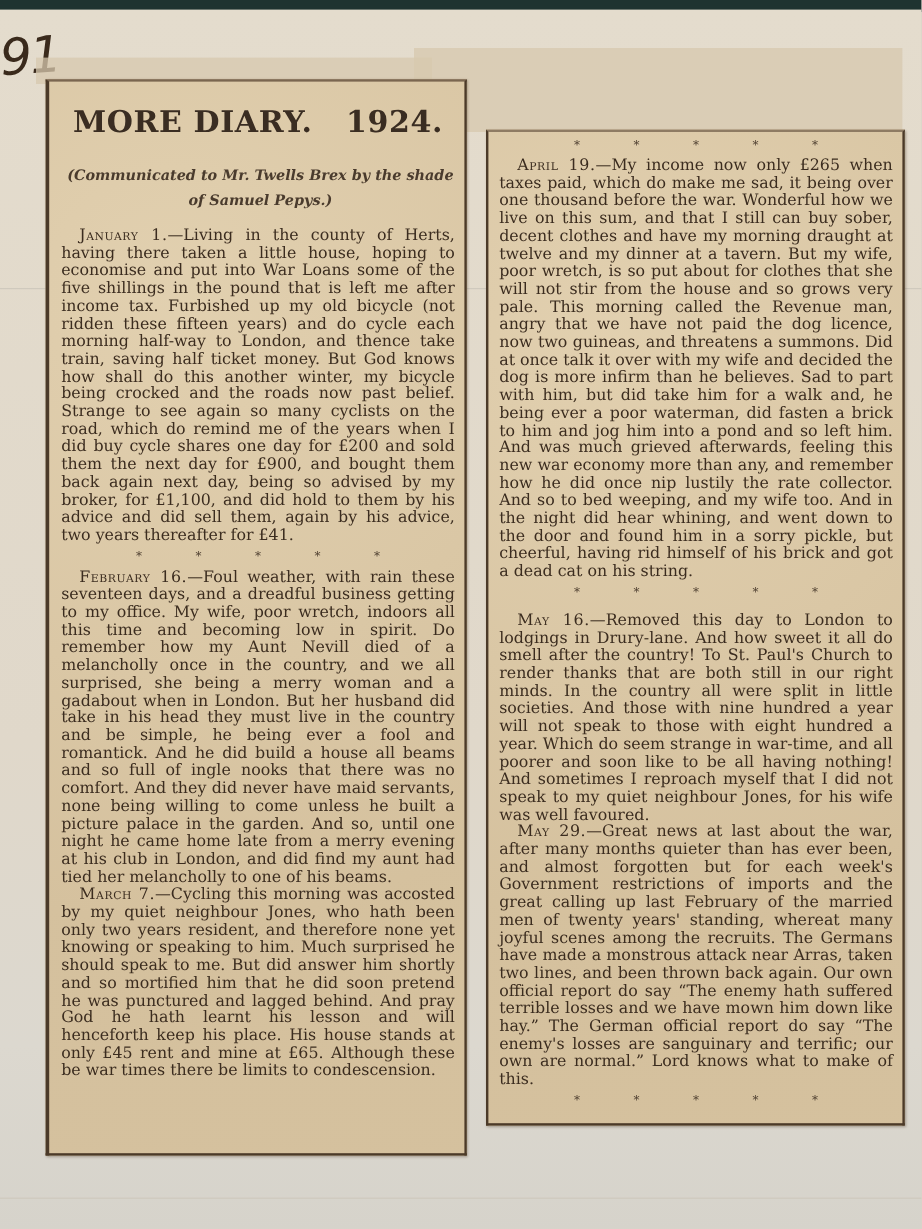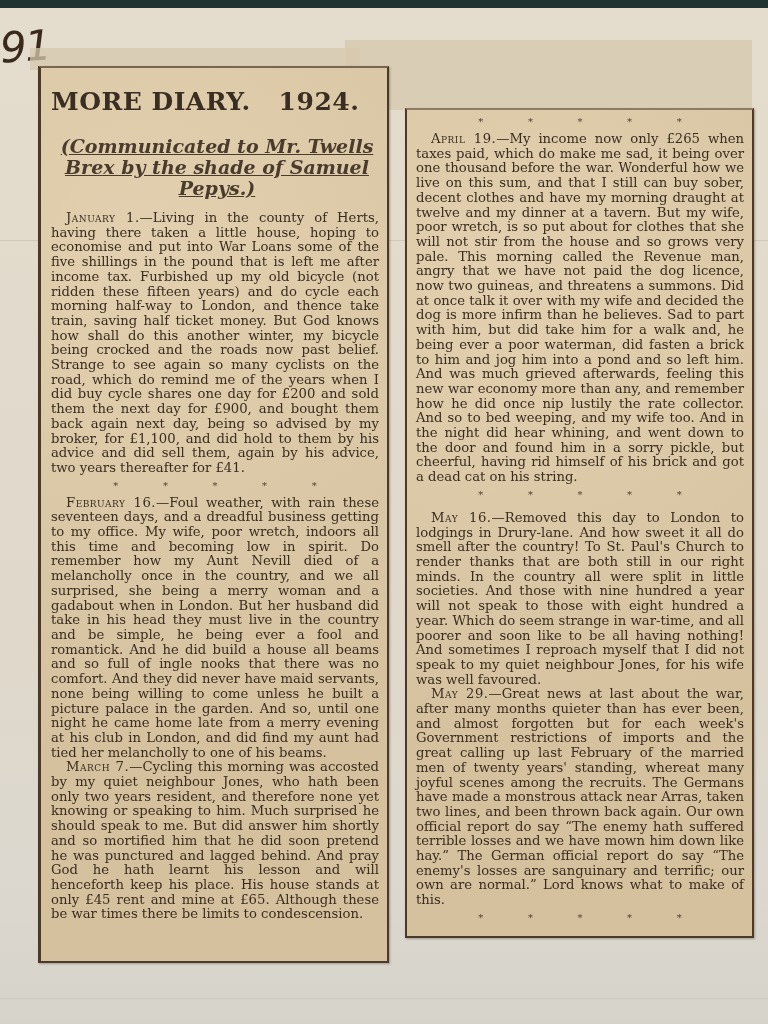--- a/index.html
+++ b/index.html
@@ -35,27 +35,27 @@
     box-sizing: border-box;
     color: #3b2c1f;
     font-size: 13.2px;
     line-height: 14.7px;
     text-align: justify;
     box-shadow: 1px 1px 2px rgba(60,40,20,0.35);
   }
   .clip-left { left: 38px; top: 66px; width: 351px; height: 897px; padding: 12px 8px 8px 10px; border-top-color: #7a6650; border-left-width: 3px; }
   .clip-right { left: 405px; top: 108px; width: 349px; height: 830px; padding: 16px 8px 8px 9px; border-top-color: #8e7b63; }
   .headline {
-    font-weight: bold; font-size: 25px; letter-spacing: 0.5px;
+    text-align: center; font-weight: bold; font-size: 25px; letter-spacing: 0.5px;
     margin: 8px 0 20px 0; color: #3a2d22; line-height: 28px;
   }
   .headline .year { margin-left: 28px; }
   .subhead {
-    text-align: center; font-style: italic; font-weight: bold; font-size: 19px;
-    line-height: 21px; margin: 0 0 12px 4px; color: #4a3b2d; text-decoration: underline;
+    text-align: center; font-style: italic; font-weight: bold; font-size: 12px;
+    line-height: 21px; margin: 0 0 12px 4px; color: #4a3b2d;
   }
   .entry { text-indent: 15px; margin: 0; }
   .date { font-variant: small-caps; letter-spacing: 0.5px; }
   .stars {
     display: flex; justify-content: space-around; padding: 0 40px;
     font-size: 10px; line-height: 12px; margin: 4px 0 4px 0; color: #4a3b2d;
   }
   .clip-right .stars.top { margin: -10px 0 4px 0; }
   .spacer { height: 6px; }
 </style>

